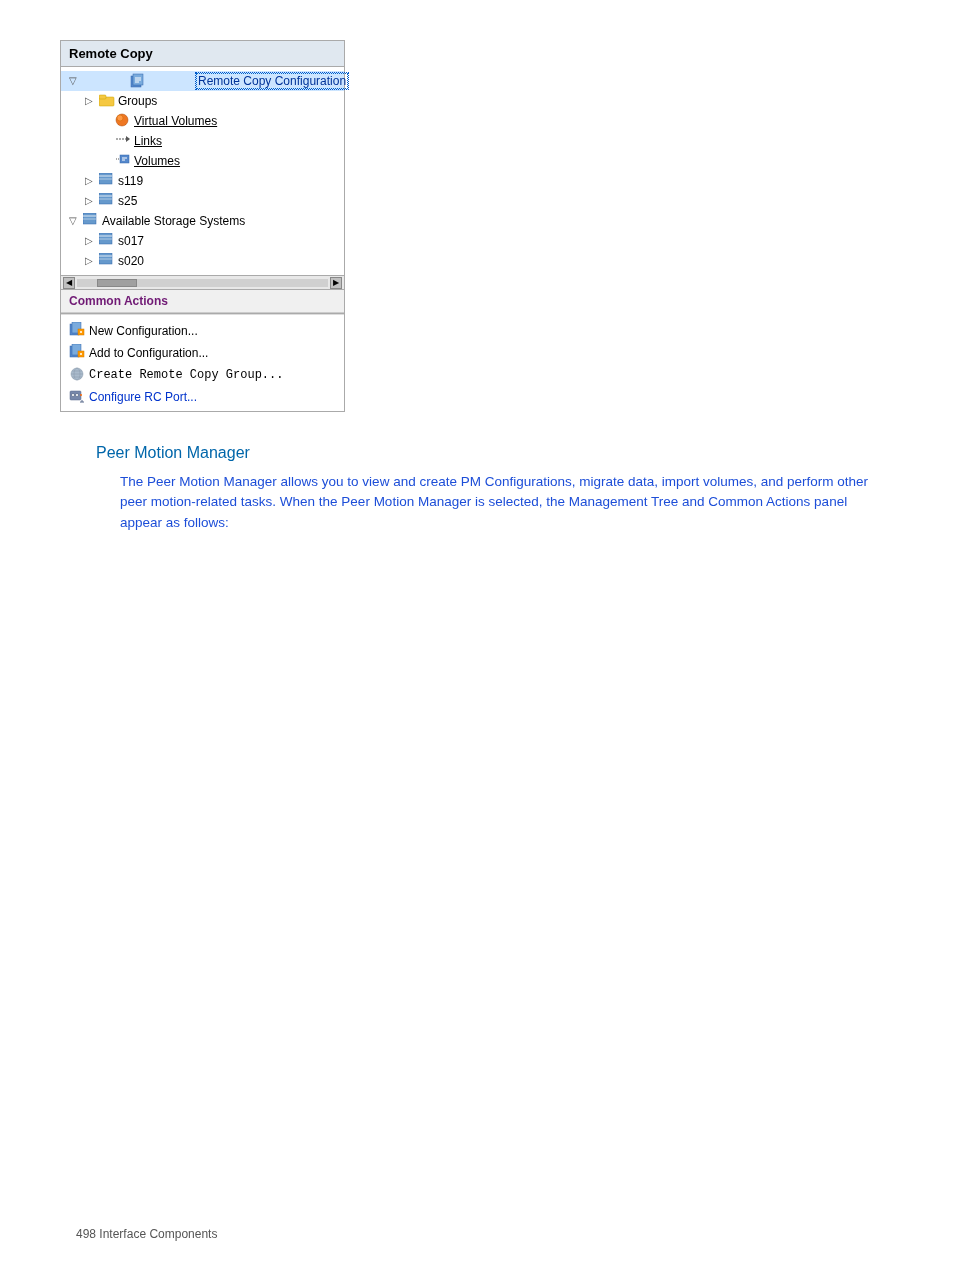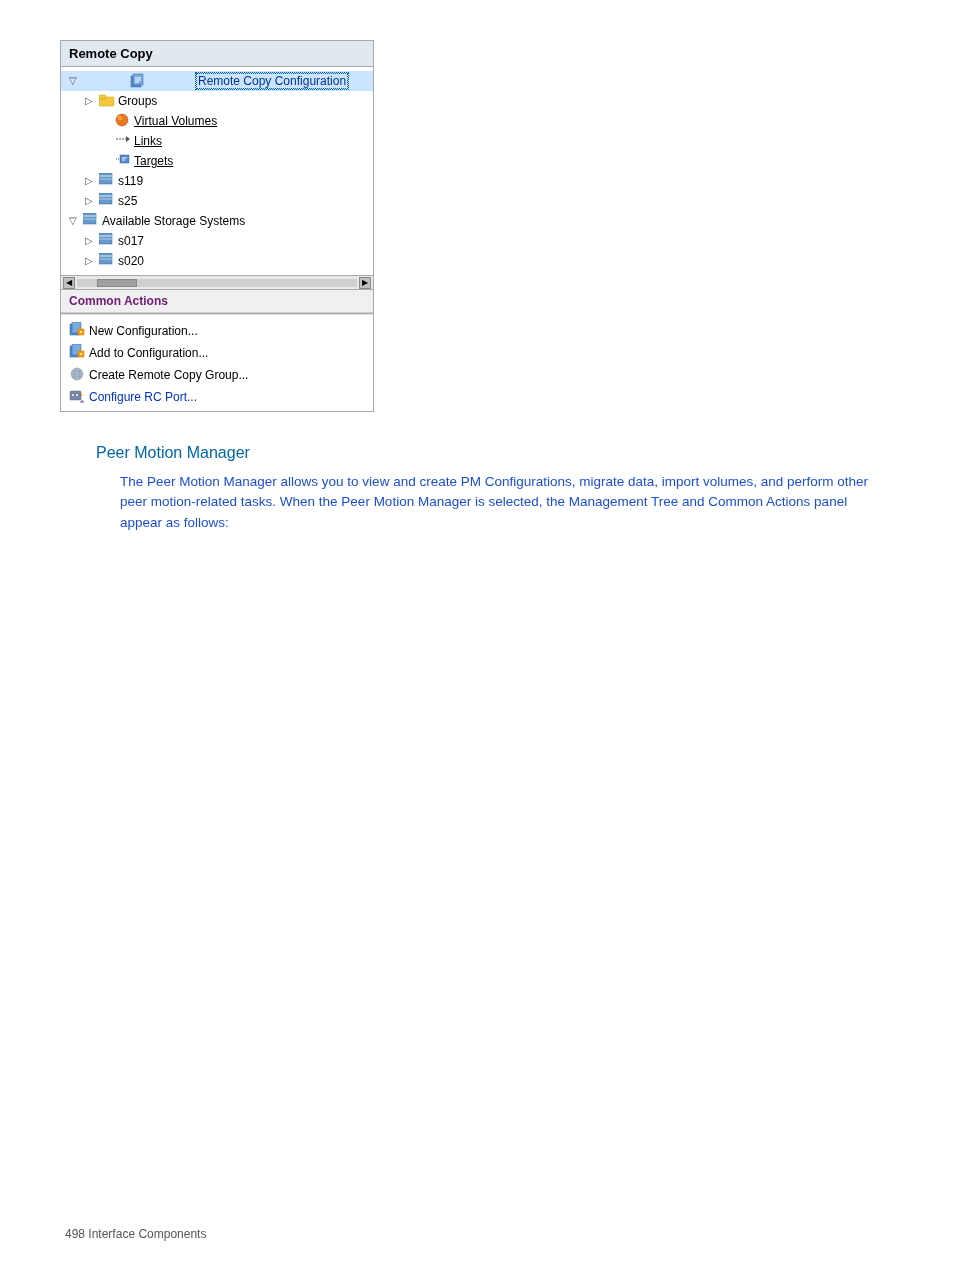--- a/index.html
+++ b/index.html
@@ -16,21 +16,21 @@
 
     .page-content {
       padding: 40px 60px;
     }
 
     
     .screenshot-panel {
       display: inline-block;
       border: 1px solid #aaa;
       background: #f5f5f5;
-      width: 314px;
+      width: 285px;
       margin-bottom: 28px;
       font-size: 12px;
       font-family: Arial, sans-serif;
     }
 
     .panel-title-bar {
       background: #e0e8f0;
       border-bottom: 1px solid #aaa;
       padding: 5px 8px;
       font-weight: bold;
@@ -153,20 +153,21 @@
     .action-item {
       display: flex;
       align-items: flex-end;
       padding: 3px 8px;
       font-size: 12px;
       cursor: default;
     }
 
     .action-item.disabled {
       color: #999;
+      font-family: Liberation Mono, monospace;
     }
 
     .action-icon {
       width: 16px;
       height: 16px;
       margin-right: 4px;
       flex-shrink: 0;
       display: flex;
       align-items: center;
       justify-content: center;
@@ -188,21 +189,21 @@
       line-height: 1.5;
       color: #1d4ed8;
       margin-left: 60px;
       max-width: 760px;
     }
 
     
     .page-footer {
       position: absolute;
       bottom: 30px;
-      left: 65px;
+      left: 76px;
       font-size: 12px;
       color: #555;
     }
 
     
     .dotted-select {
       outline: 1px dotted #0055cc;
       outline-offset: 0;
     }
   </style>
@@ -270,21 +271,21 @@
       <div class="tree-item indent-3">
         <span class="arrow arrow-empty">▷</span>
         <span class="tree-icon">
           <svg width="16" height="12" viewBox="0 0 16 12">
             <line x1="1" y1="6" x2="5" y2="6" stroke="#555" stroke-width="1" stroke-dasharray="1,1"></line>
             <rect x="5" y="2" width="9" height="8" fill="#5588cc" stroke="#3366aa" stroke-width="0.5"></rect>
             <line x1="7" y1="5" x2="12" y2="5" stroke="#fff" stroke-width="1"></line>
             <line x1="7" y1="7" x2="10" y2="7" stroke="#fff" stroke-width="1"></line>
           </svg>
         </span>
-        <span class="tree-label">Targets</span>
+        <span class="tree-label">Volumes</span>
       </div>
 
       <div class="tree-item indent-2">
         <span class="arrow arrow-right"></span>
         <span class="tree-icon">
           <svg width="14" height="12" viewBox="0 0 14 12">
             <rect x="0" y="0" width="13" height="11" fill="#6699cc" stroke="#3366aa" stroke-width="0.5"></rect>
             <line x1="0" y1="3" x2="13" y2="3" stroke="#fff" stroke-width="0.8"></line>
             <line x1="0" y1="6" x2="13" y2="6" stroke="#fff" stroke-width="0.5"></line>
           </svg>

